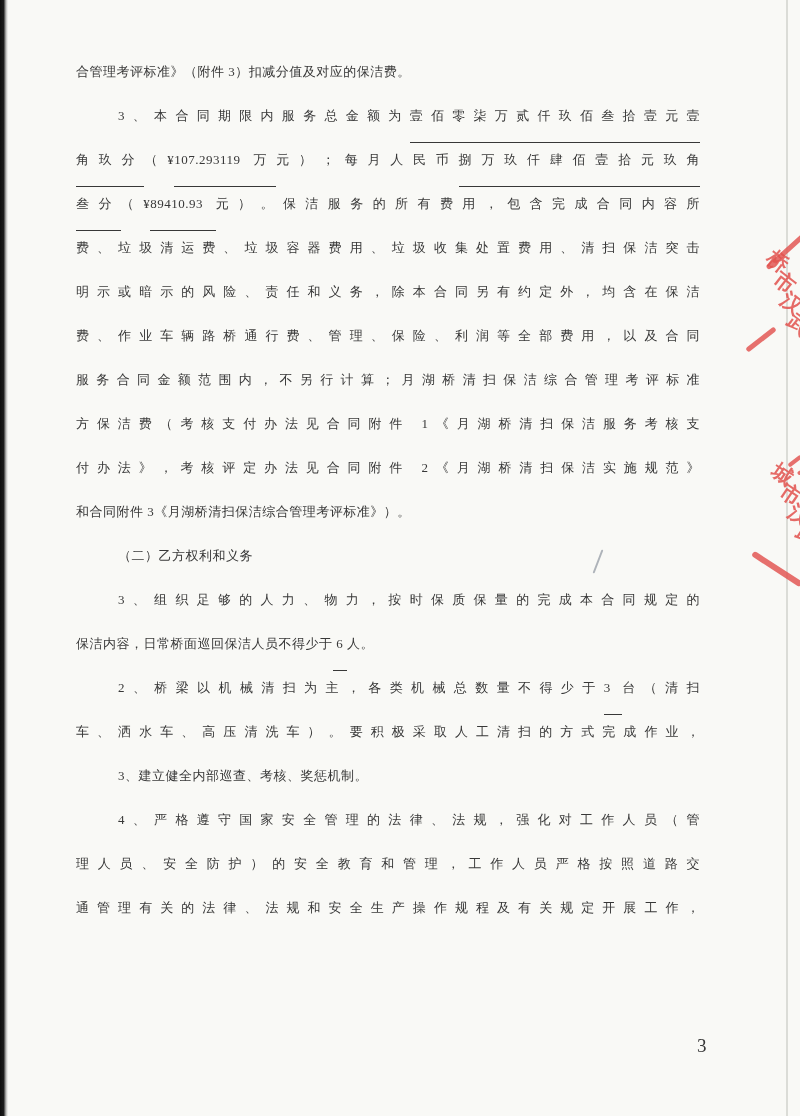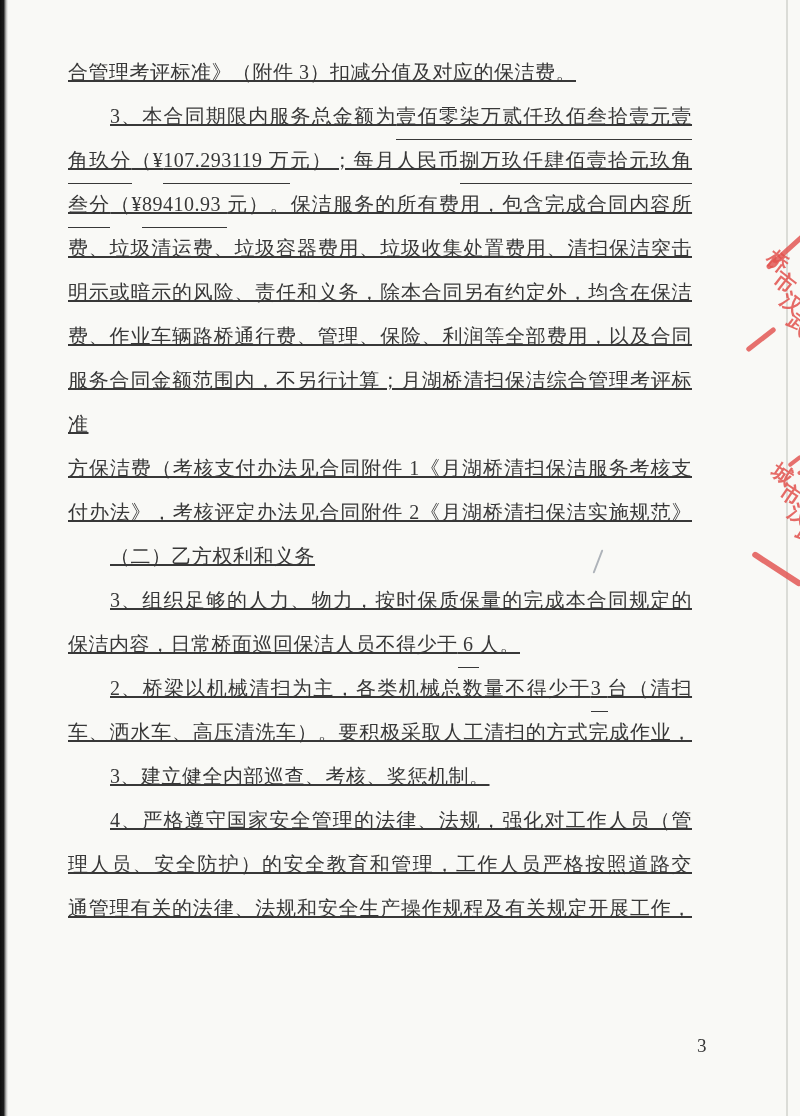--- a/index.html
+++ b/index.html
@@ -21,31 +21,30 @@
     position: absolute; left: 0; top: 0; width: 8px; height: 100%;
     background: linear-gradient(to right, #0e0e0e 0%, #1c1c1c 45%, rgba(70,70,70,.35) 75%, rgba(120,120,120,0) 100%);
   }
   
   .crease {
     position: absolute; left: 786px; top: 0; width: 2px; height: 100%;
     background: rgba(150,153,144,.30);
   }
   
   .doc {
-    position: absolute; left: 68px; top: 50px; width: 624px;
+    position: absolute; left: 76px; top: 50px; width: 624px;
     color: var(--ink);
-    font-size: 20px;
+    font-size: 13px;
     line-height: 44px;
     letter-spacing: 0.5px;
-    text-decoration: underline;
   }
   .line { min-height: 44px; }
   .line.fill { text-align: justify; text-align-last: justify; text-justify: inter-character; }
   .line.indent { padding-left: 42px; }
-  .u { border-bottom: 1.6px solid var(--ink); padding-bottom: 12px; margin-top: 44px; }
+  .u { border-bottom: 1.6px solid var(--ink); padding-bottom: 19px; margin-top: 44px; }
   
   .pagenum {
     position: absolute; left: 697px; top: 1035px;
     font-size: 19px; color: var(--ink); letter-spacing: 0;
   }
   
   .pen-mark {
     position: absolute; left: 597px; top: 549px; width: 2px; height: 25px;
     background: #8e96a0; transform: rotate(21deg); border-radius: 1px; opacity: .7;
   }
@@ -81,20 +80,21 @@
       <div class="line"><span>合管理考评标准》（附件 3）扣减分值及对应的保洁费。</span></div>
       <div class="line fill indent"><span>3、本合同期限内服务总金额为</span><span class="u">壹佰零柒万贰仟玖佰叁拾壹元壹</span></div>
       <div class="line fill"><span class="u">角玖分</span><span>（¥</span><span class="u">107.293119&nbsp;万</span><span>元）；每月人民币</span><span class="u">捌万玖仟肆佰壹拾元玖角</span></div>
       <div class="line fill"><span class="u">叁分</span><span>（¥</span><span class="u">89410.93&nbsp;</span><span>元）。保洁服务的所有费用，包含完成合同内容所</span></div>
       <div class="line fill"><span>费、垃圾清运费、垃圾容器费用、垃圾收集处置费用、清扫保洁突击</span></div>
       <div class="line fill"><span>明示或暗示的风险、责任和义务，除本合同另有约定外，均含在保洁</span></div>
       <div class="line fill"><span>费、作业车辆路桥通行费、管理、保险、利润等全部费用，以及合同</span></div>
       <div class="line fill"><span>服务合同金额范围内，不另行计算；月湖桥清扫保洁综合管理考评标准</span></div>
       <div class="line fill"><span>方保洁费（考核支付办法见合同附件 1《月湖桥清扫保洁服务考核支</span></div>
       <div class="line fill"><span>付办法》，考核评定办法见合同附件 2《月湖桥清扫保洁实施规范》</span></div>
+      <div class="line"><span>和合同附件 3《月湖桥清扫保洁综合管理考评标准》）。</span></div>
       <div class="line indent"><span>（二）乙方权利和义务</span></div>
       <div class="line fill indent"><span>3、组织足够的人力、物力，按时保质保量的完成本合同规定的</span></div>
       <div class="line"><span>保洁内容，日常桥面巡回保洁人员不得少于</span><span class="u">&nbsp;6&nbsp;</span><span>人。</span></div>
       <div class="line fill indent"><span>2、桥梁以机械清扫为主，各类机械总数量不得少于</span><span class="u">3&nbsp;</span><span>台（清扫</span></div>
       <div class="line fill"><span>车、洒水车、高压清洗车）。要积极采取人工清扫的方式完成作业，</span></div>
       <div class="line indent"><span>3、建立健全内部巡查、考核、奖惩机制。</span></div>
       <div class="line fill indent"><span>4、严格遵守国家安全管理的法律、法规，强化对工作人员（管</span></div>
       <div class="line fill"><span>理人员、安全防护）的安全教育和管理，工作人员严格按照道路交</span></div>
       <div class="line fill"><span>通管理有关的法律、法规和安全生产操作规程及有关规定开展工作，</span></div>
     </div>

